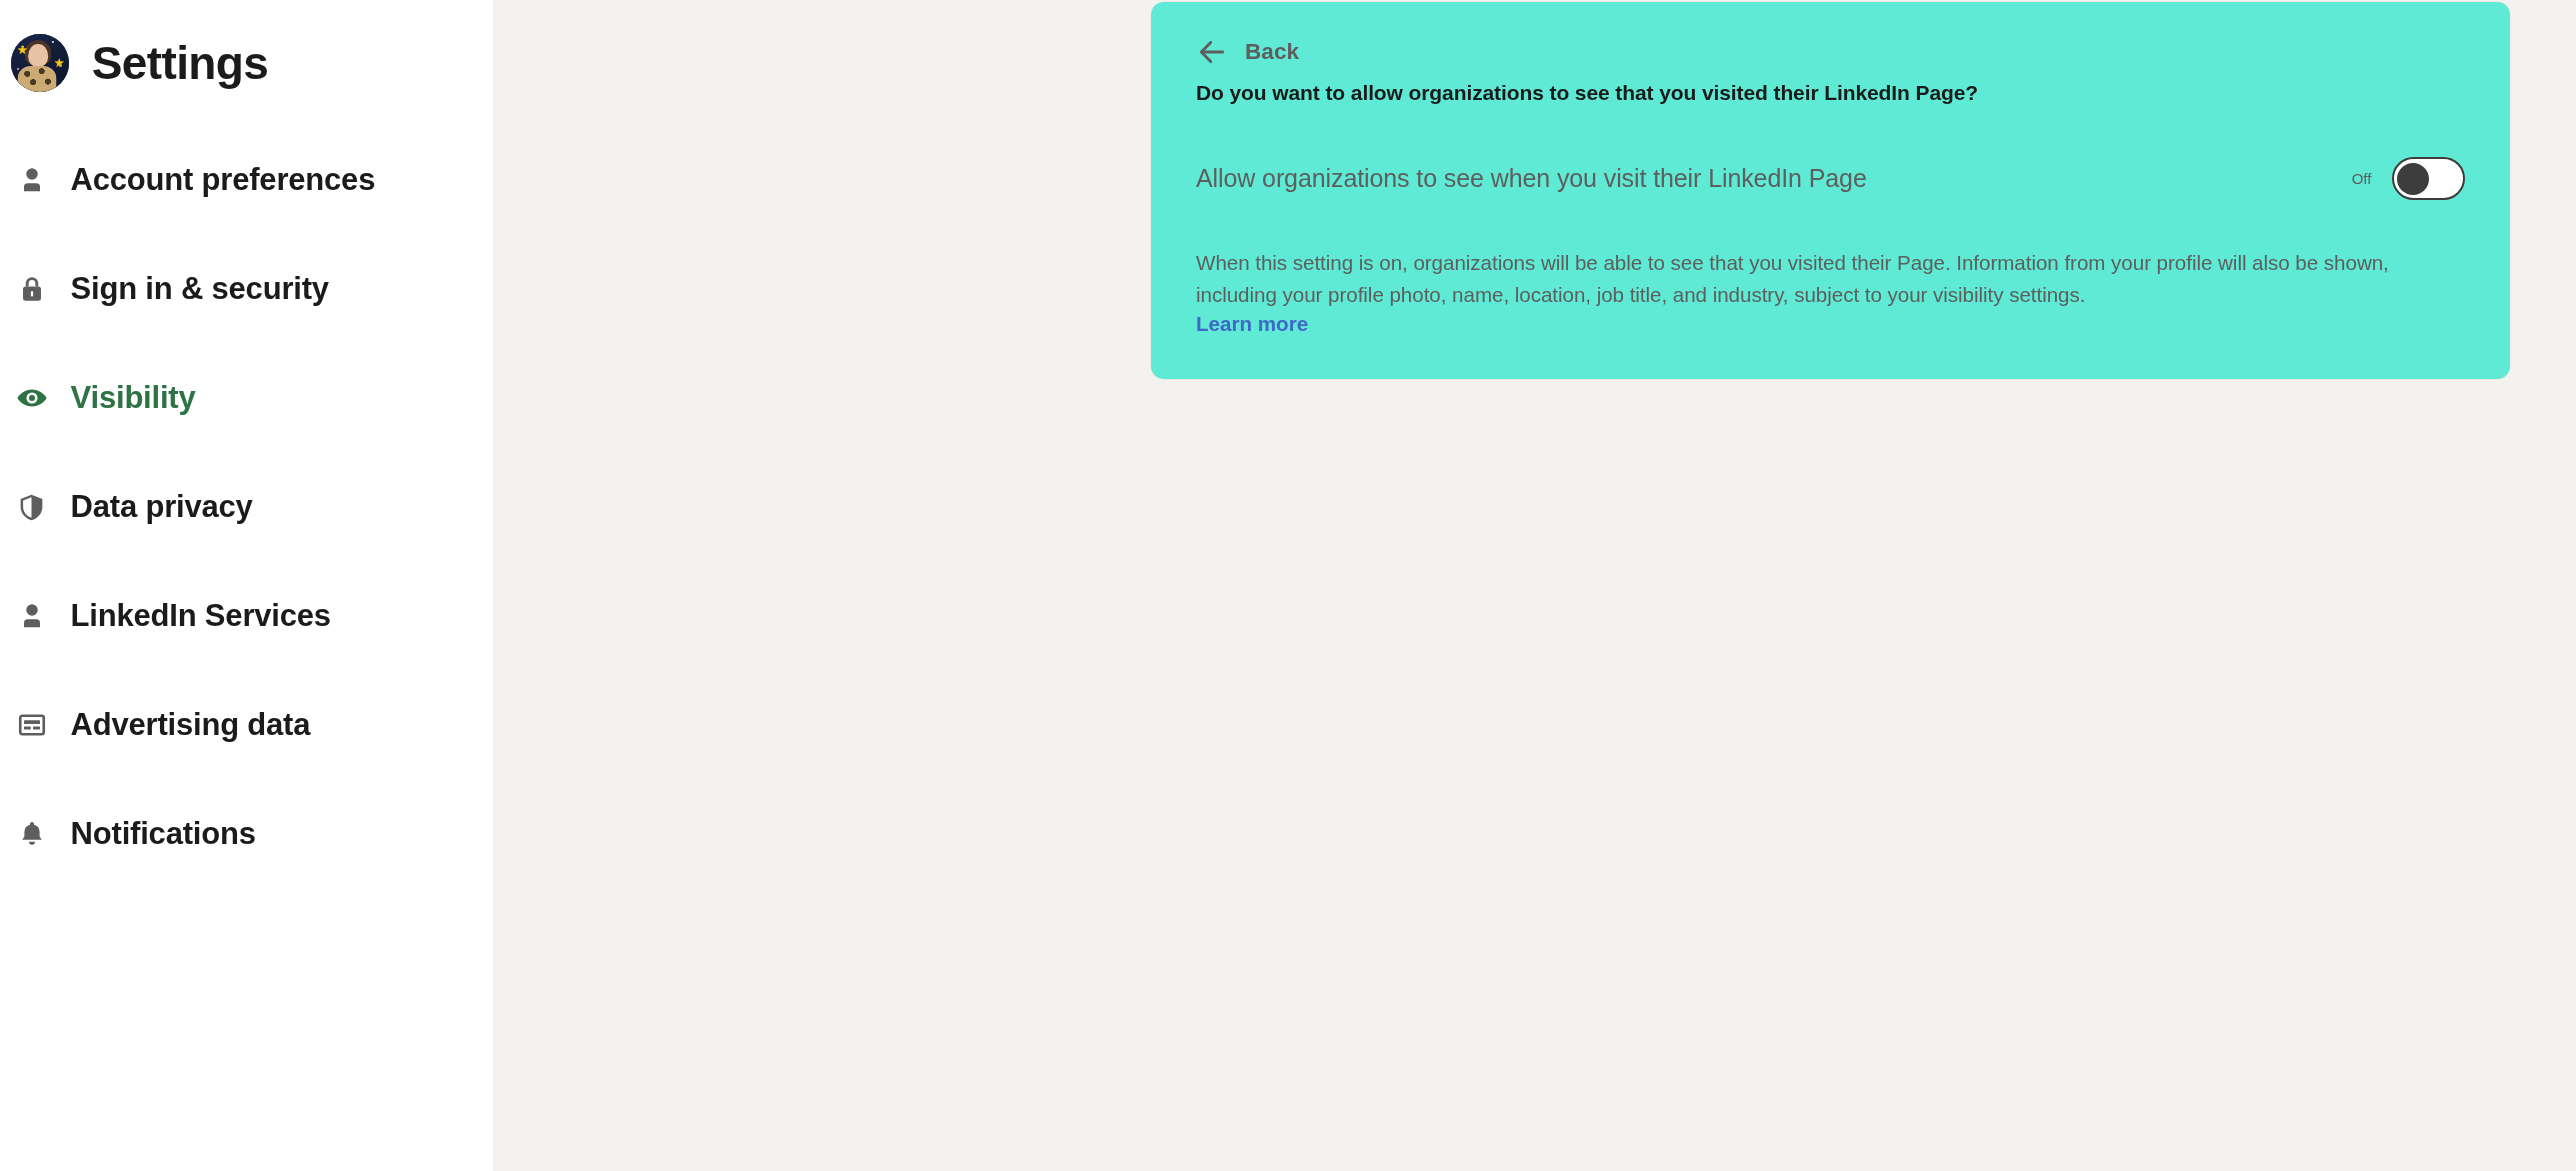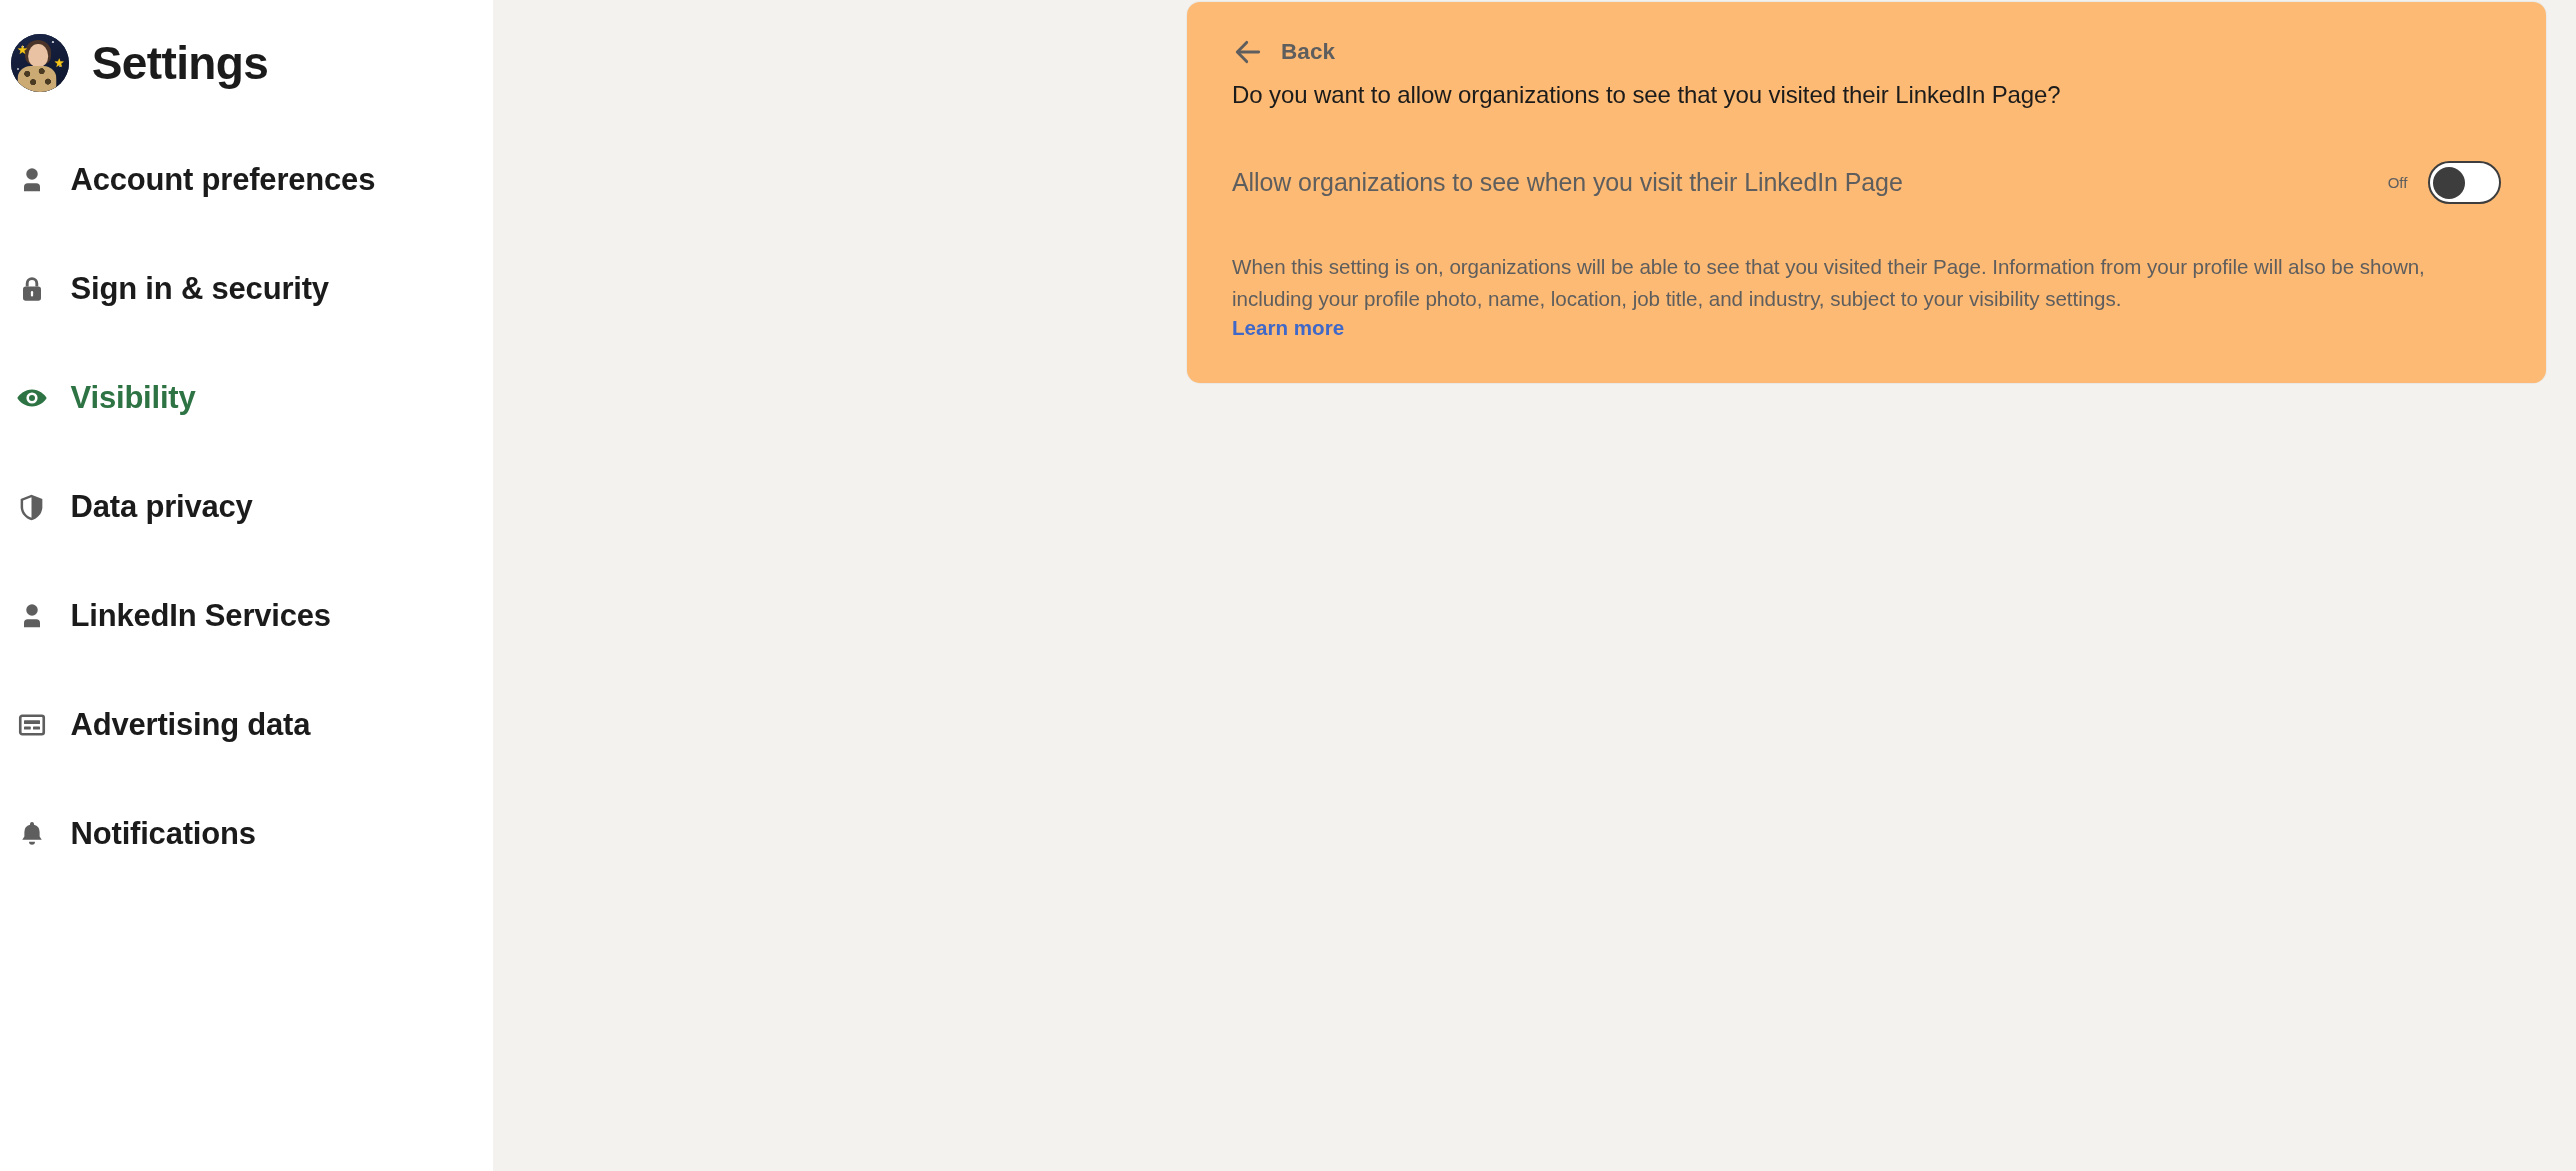--- a/index.html
+++ b/index.html
@@ -153,25 +153,24 @@
     flex: 1;
     position: relative;
     background: #f3f2ef;
   }
 
   .card {
     position: absolute;
     left: 658px;
     top: 1.9px;
     width: 1359px;
-    background: #fdba74;
+    background: #5eead4;
     border-radius: 13px;
     box-shadow: 0 0 0 0.9px rgba(0,0,0,.035);
     padding: 30px 45px 43px 45px;
-    margin-left: 36px;
   }
 
   .back-row {
     display: flex;
     align-items: center;
     gap: 17px;
     cursor: pointer;
     width: fit-content;
     padding: 3.7px 0;
   }
@@ -191,22 +190,22 @@
   .card-title {
     margin-top: 24.4px;
     font-size: 28px;
     font-weight: 700;
     color: #1b1b1b;
     letter-spacing: -0.2px;
   }
 
   .card-subtitle {
     margin-top: 9.4px;
-    font-size: 24px;
-    font-weight: 400;
+    font-size: 21px;
+    font-weight: 700;
     color: #1b1b1b;
     letter-spacing: -0.1px;
   }
 
   .toggle-row {
     margin-top: 45px;
     display: flex;
     align-items: center;
     justify-content: space-between;
     min-height: 58px;

